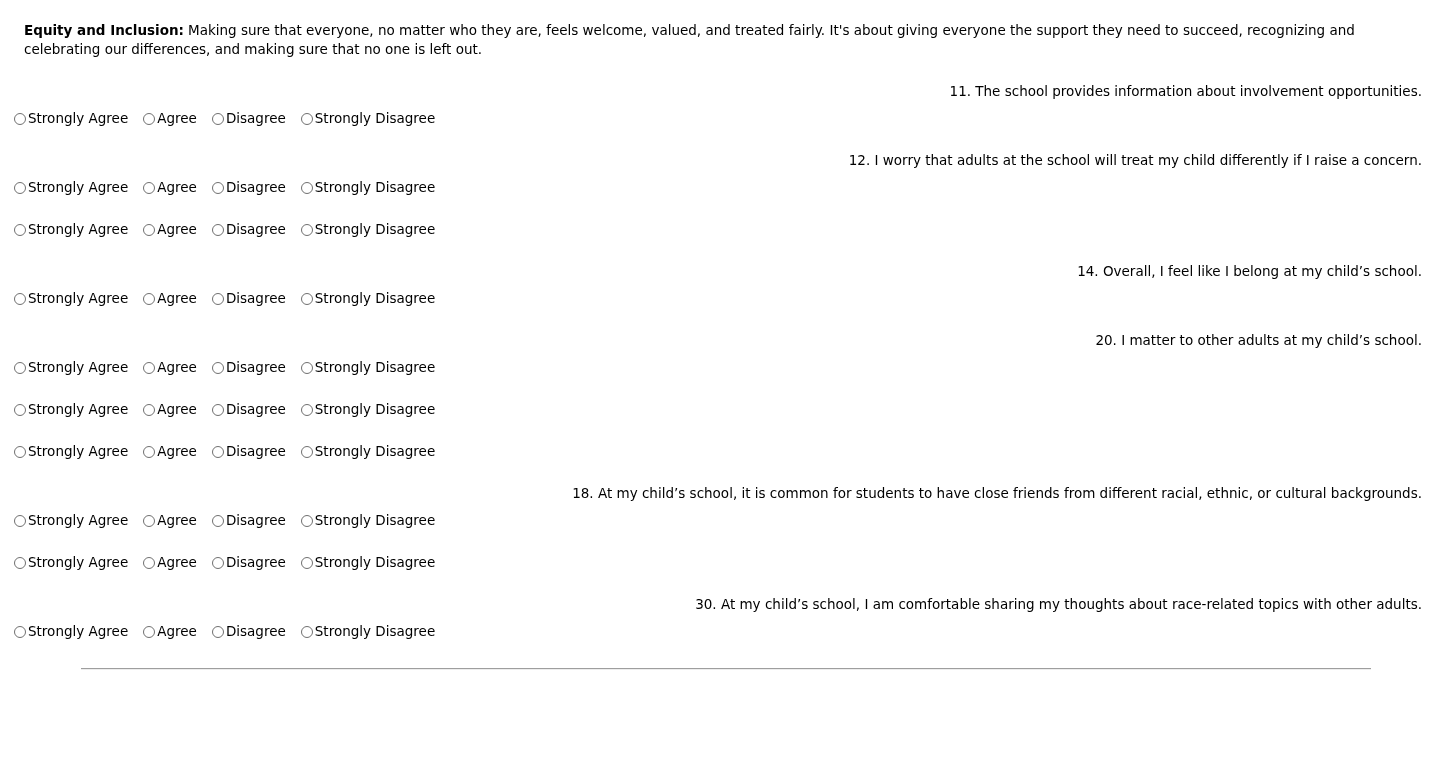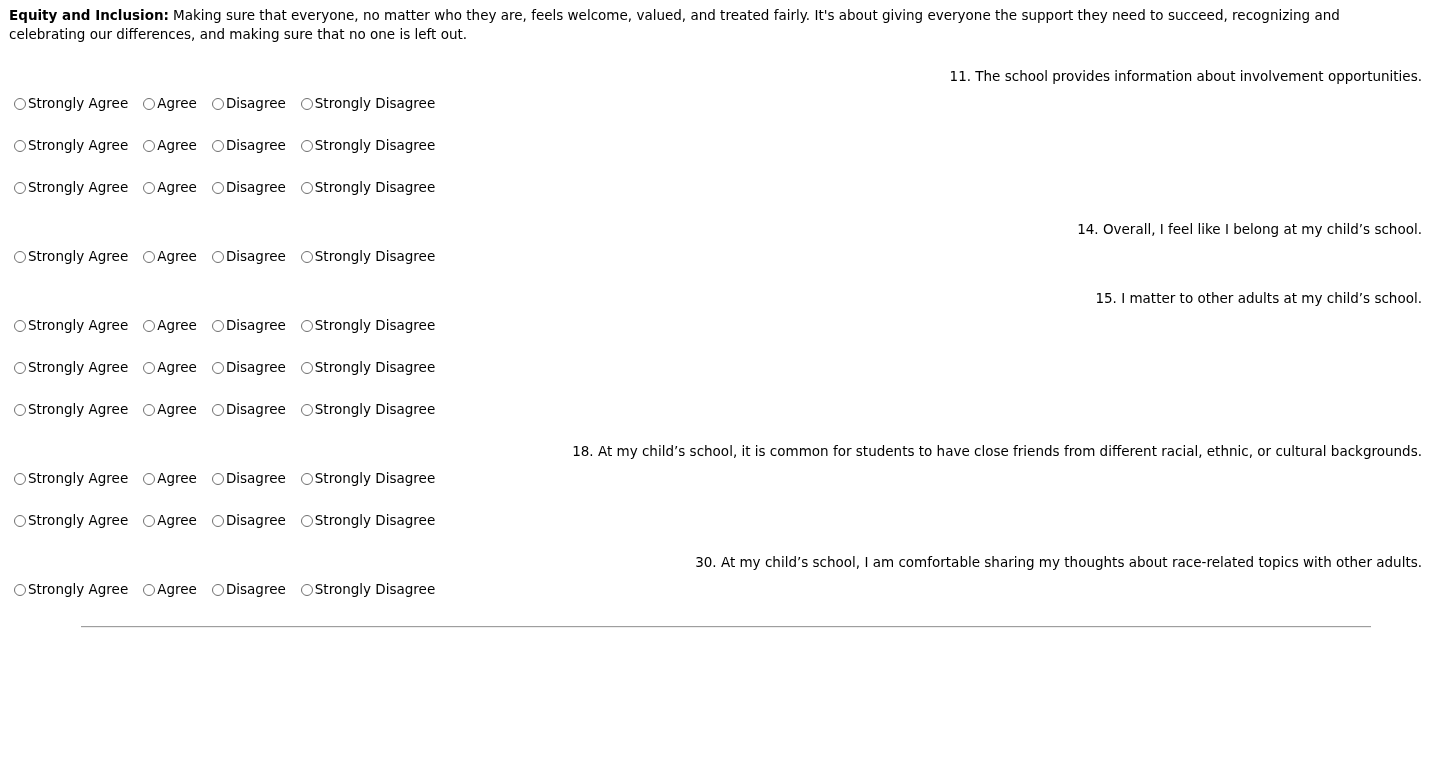--- a/index.html
+++ b/index.html
@@ -10,21 +10,21 @@
     padding: 5px 8px 0 8px;
     font-family: "DejaVu Sans", "Liberation Sans", sans-serif;
     font-size: 13.5px;
     line-height: 19px;
     color: #000000;
     width: 1414px;
     height: 764px;
     overflow: hidden;
   }
   .intro {
-    margin: 1px;
+    margin: 16px;
     max-width: 1372px;
   }
   .intro b {
     margin-right: 4px;
   }
   .question {
     margin-top: 23px;
   }
   .q-text {
     margin: 0;
@@ -89,20 +89,21 @@
   </label>
 
   <label class="opt">
     <input type="radio" class="radio" name="q11" style="">
     <span class="opt-label">Strongly Disagree</span>
   </label>
 </div>
   </div>
 
   <div class="question">
+    <p class="q-text">12. I worry that adults at the school will treat my child differently if I raise a concern.</p>
     <div class="opts">
   <label class="opt">
     <input type="radio" class="radio" name="q12" style="">
     <span class="opt-label">Strongly Agree</span>
   </label>
 
   <label class="opt">
     <input type="radio" class="radio" name="q12" style="">
     <span class="opt-label">Agree</span>
   </label>
@@ -162,21 +163,21 @@
   </label>
 
   <label class="opt">
     <input type="radio" class="radio" name="q14" style="">
     <span class="opt-label">Strongly Disagree</span>
   </label>
 </div>
   </div>
 
   <div class="question">
-    <p class="q-text">15. I matter to other adults at my child’s school.</p>
+    <p class="q-text">20. I matter to other adults at my child’s school.</p>
     <div class="opts">
   <label class="opt">
     <input type="radio" class="radio" name="q15" style="">
     <span class="opt-label">Strongly Agree</span>
   </label>
 
   <label class="opt">
     <input type="radio" class="radio" name="q15" style="">
     <span class="opt-label">Agree</span>
   </label>

